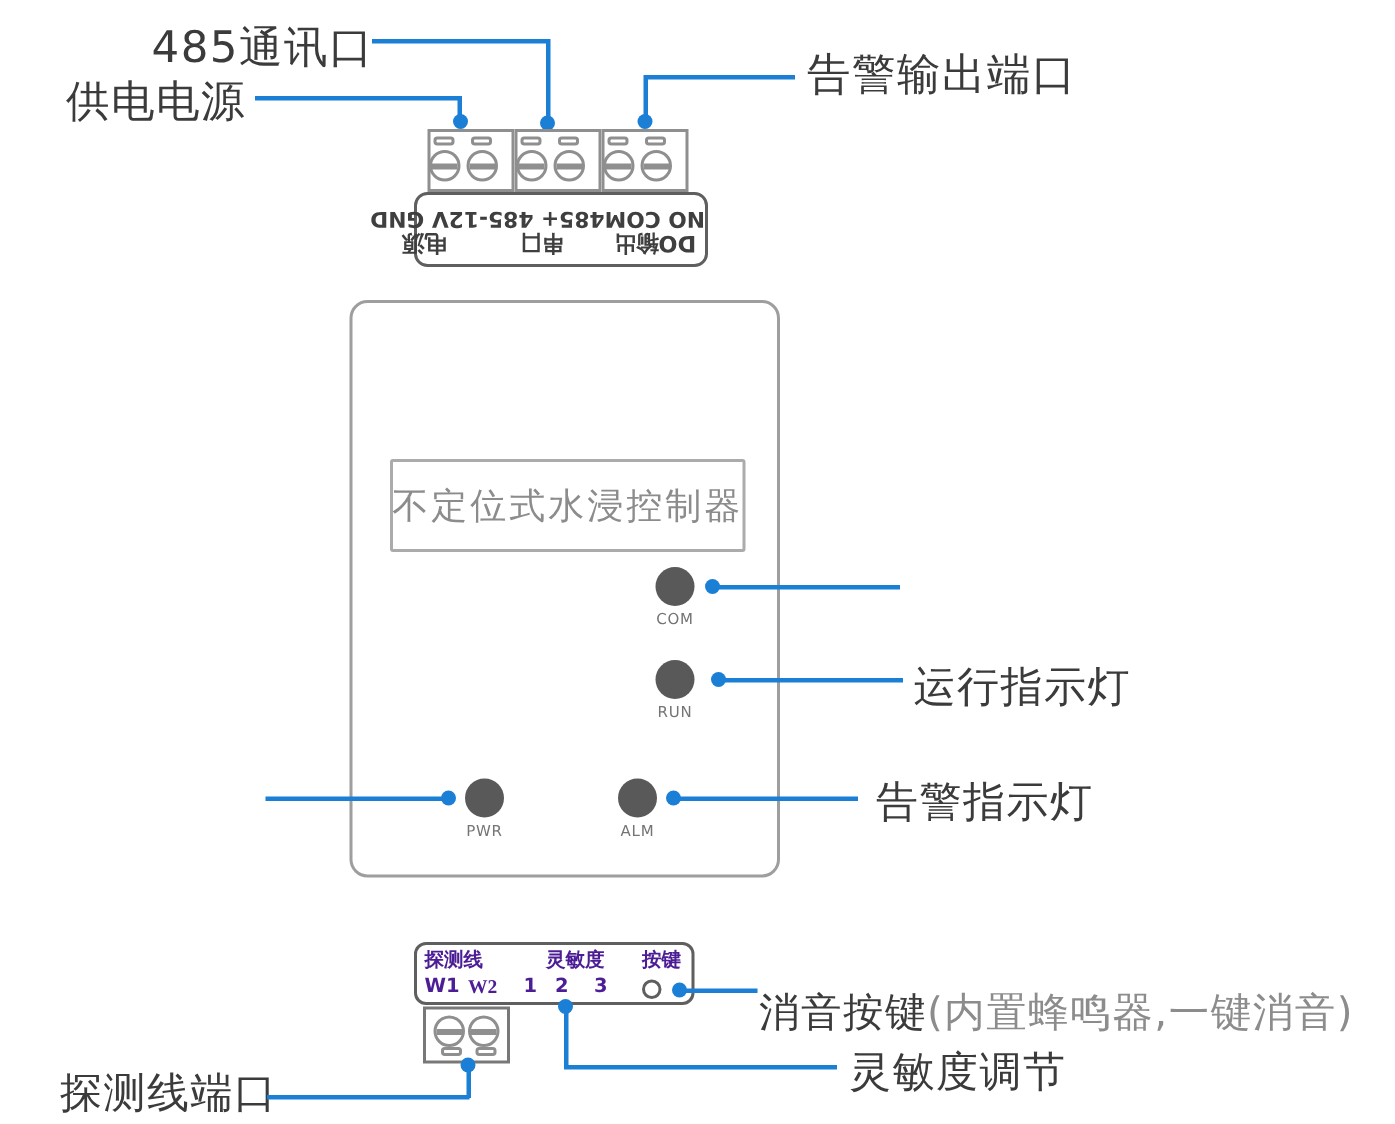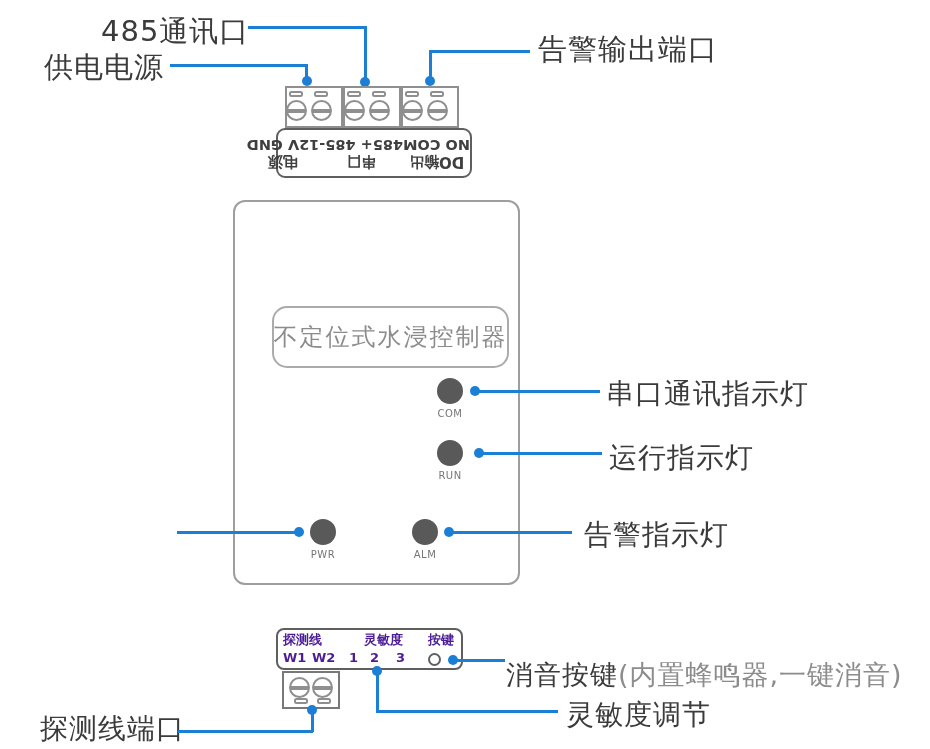--- a/index.html
+++ b/index.html
@@ -33,21 +33,21 @@
   .plate{position:absolute;left:276px;top:128px;width:196px;height:50px;border:2.5px solid var(--plate-border);
          border-radius:9px;background:#fff;box-sizing:border-box;}
   .plate-inner{position:absolute;inset:0;display:flex;flex-direction:row;transform:rotate(180deg);}
   .pgroup{flex:1;display:flex;flex-direction:column;justify-content:center;align-items:center;line-height:1.15;}
   .pgroup .pname{font-size:15px;font-weight:bold;color:#3f3f3f;}
   .pgroup .ppins{font-size:14.5px;font-weight:bold;color:#3f3f3f;white-space:nowrap;}
 
   
   .device{position:absolute;left:233px;top:200px;width:287px;height:385px;border:2.5px solid #9e9e9e;
           border-radius:12px;background:#fff;box-sizing:border-box;}
-  .titlebox{position:absolute;left:37px;top:104px;width:237px;height:62px;border:2px solid #ababab;border-radius:15px;
+  .titlebox{position:absolute;left:25px;top:104px;width:237px;height:62px;border:2px solid #ababab;border-radius:2px;
             box-sizing:border-box;display:flex;align-items:center;justify-content:center;}
   .titlebox span{font-size:24px;color:var(--grey);letter-spacing:2px;white-space:nowrap;}
   .led{position:absolute;width:26px;height:26px;border-radius:50%;background:var(--led);}
   .ledlabel{position:absolute;width:60px;text-align:center;font-size:10px;color:var(--ledgrey);letter-spacing:0.5px;}
 
   
   .bplate{position:absolute;left:276px;top:628px;width:187px;height:42px;border:2.5px solid var(--plate-border);
           border-radius:8px;background:#fff;box-sizing:border-box;}
   .bplate span{position:absolute;font-size:13px;font-weight:bold;color:#4c1d95;white-space:nowrap;}
   .btncircle{position:absolute;width:13px;height:13px;border:2.5px solid var(--plate-border);border-radius:50%;box-sizing:border-box;background:#fff;}
@@ -119,39 +119,38 @@
   <div class="ledlabel" style="left:420px;top:408px;">COM</div>
   <div class="led" style="left:437px;top:440px;"></div>
   <div class="ledlabel" style="left:420px;top:470px;">RUN</div>
   <div class="led" style="left:310px;top:519px;"></div>
   <div class="ledlabel" style="left:293px;top:549px;">PWR</div>
   <div class="led" style="left:412px;top:519px;"></div>
   <div class="ledlabel" style="left:395px;top:549px;">ALM</div>
 
   <div class="dot" style="left:470px;top:386px;"></div>
   <div class="hline" style="left:474px;top:389.5px;width:126px;"></div>
-  <div class="callout small" style="left:606px;top:375px;">串口通讯指示灯</div>
 
   <div class="dot" style="left:474px;top:448px;"></div>
   <div class="hline" style="left:478px;top:451.5px;width:124px;"></div>
   <div class="callout small" style="left:609px;top:439px;text-align:right;">运行指示灯</div>
 
   <div class="hline" style="left:177px;top:530.5px;width:122px;"></div>
   <div class="dot" style="left:294px;top:527px;"></div>
 
   <div class="dot" style="left:444px;top:527px;"></div>
   <div class="hline" style="left:448px;top:530.5px;width:124px;"></div>
   <div class="callout small" style="left:584px;top:516px;">告警指示灯</div>
 
   <div class="bplate">
     <span style="left:5px;top:1px;">探测线</span>
     <span style="left:86px;top:1px;">灵敏度</span>
     <span style="left:150px;top:1px;">按键</span>
     <span style="left:5px;top:20px;">W1</span>
-    <span style="left:34px;top:20px;">W2</span>
+    <span style="left:34px;top:20px;font-family:Liberation Serif, serif;">W2</span>
     <span style="left:71px;top:20px;">1</span>
     <span style="left:92px;top:20px;">2</span>
     <span style="left:118px;top:20px;">3</span>
     <div class="btncircle" style="left:150px;top:23px;"></div>
   </div>
 
   <div class="bblock"></div>
   <div class="screw" style="left:289px;top:677px;"></div>
   <div class="screw" style="left:312px;top:677px;"></div>
   <div class="wireslot" style="left:294px;top:698px;"></div>

